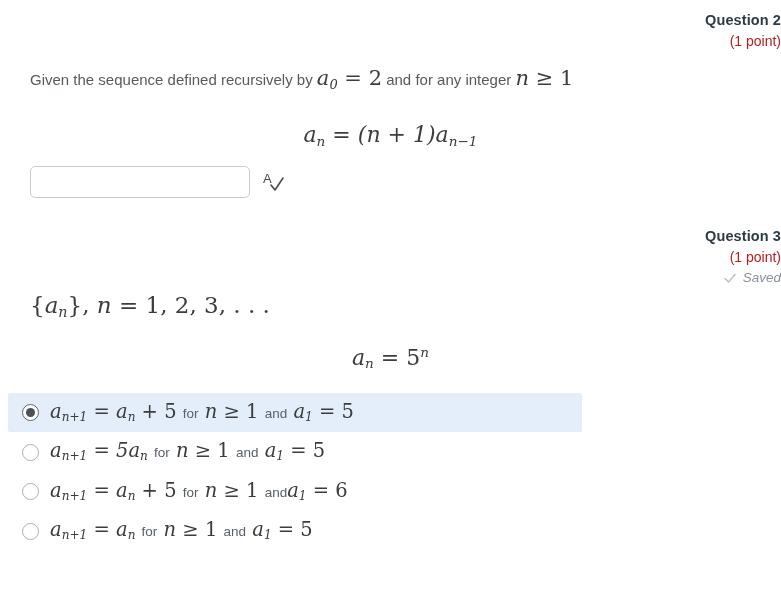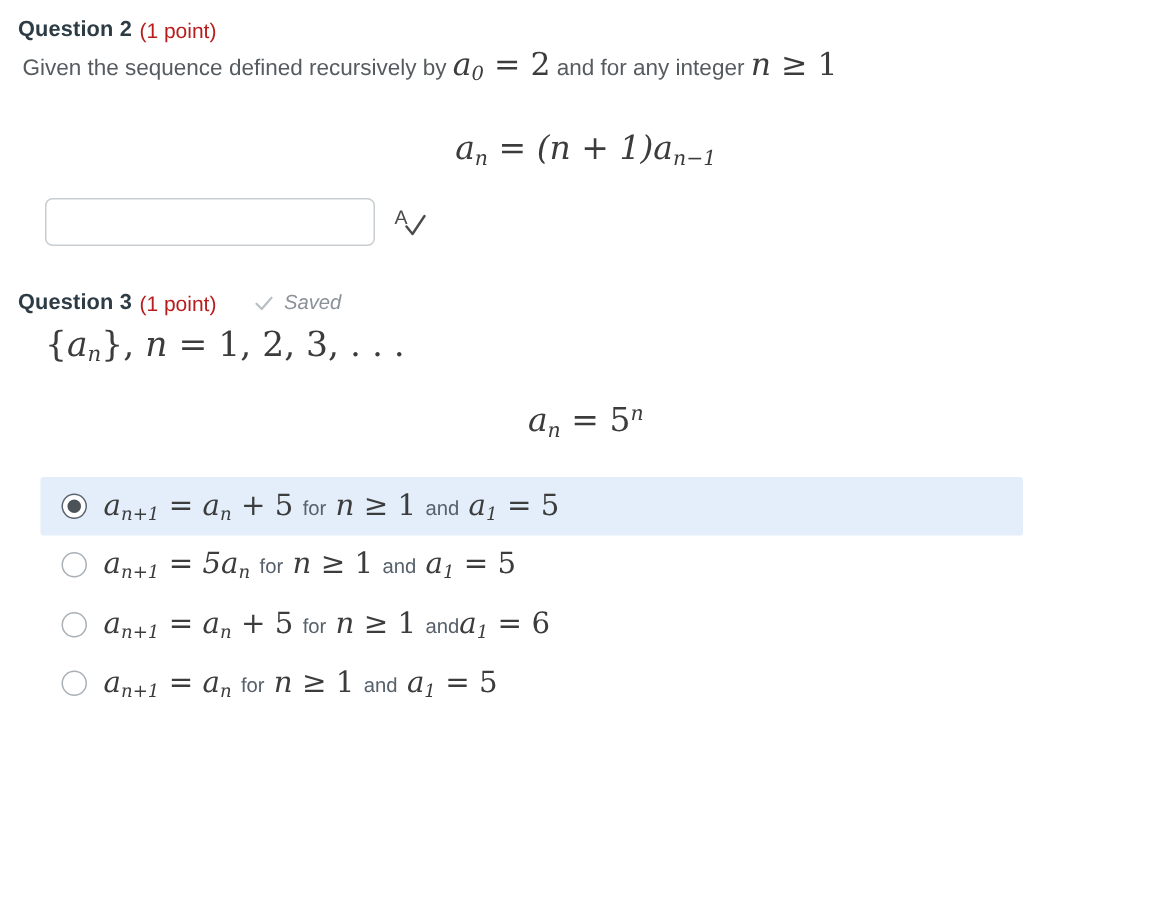--- a/index.html
+++ b/index.html
@@ -13,23 +13,24 @@
     height: 615px;
     font-family: "Liberation Sans", sans-serif;
     color: #4a4a4a;
     overflow: hidden;
     position: relative;
   }
 
   
   .q-header {
     display: flex;
-    align-items: center;
+    align-items: flex-end;
     gap: 5px;
     padding-left: 12px;
+    flex-direction: column;
   }
   .q-title {
     font-weight: bold;
     font-size: 14.5px;
     color: #2d3b45;
     letter-spacing: .1px;
   }
   .q-points {
     font-size: 14px;
     color: #b91c1c;
@@ -117,22 +118,22 @@
     display: block;
     cursor: pointer;
   }
 
   
   .choice {
     display: flex;
     align-items: center;
     gap: 11px;
     padding: 9px 10px 9px 14px;
-    margin-left: 27px;
-    width: 655px;
+    margin-left: 8px;
+    width: 574px;
     box-sizing: border-box;
     border-radius: 2px;
   }
   .choice.selected {
     background: #e3eefa;
   }
   .radio {
     flex: 0 0 auto;
     width: 17px;
     height: 17px;
@@ -174,21 +175,21 @@
 </head>
 <body>
 
 <div style="padding-top:12px;">
 
   <div class="q-header">
     <span class="q-title">Question 2</span>
     <span class="q-points">(1 point)</span>
   </div>
 
-  <div class="prose" style="padding-left:15px;">
+  <div class="prose" style="margin-top:14px;">
     <span>Given the sequence defined recursively by</span>
     <span class="mathserif m-lg"><span>a</span><span class="sub">0</span><span class="op">&nbsp;<span>=</span>&nbsp;</span><span class="m-up">2</span></span>
     <span>and for any integer</span>
     <span class="mathserif m-lg"><span>n</span><span class="op">&nbsp;<span>≥</span>&nbsp;</span><span class="m-up">1</span></span>
   </div>
 
   <div class="display-eq" style="margin-top:27px;">
     <span>a</span><span class="sub">n</span><span class="op">&nbsp;<span>=</span>&nbsp;</span><span>(n + 1)a</span><span class="sub">n−1</span>
   </div>
 

